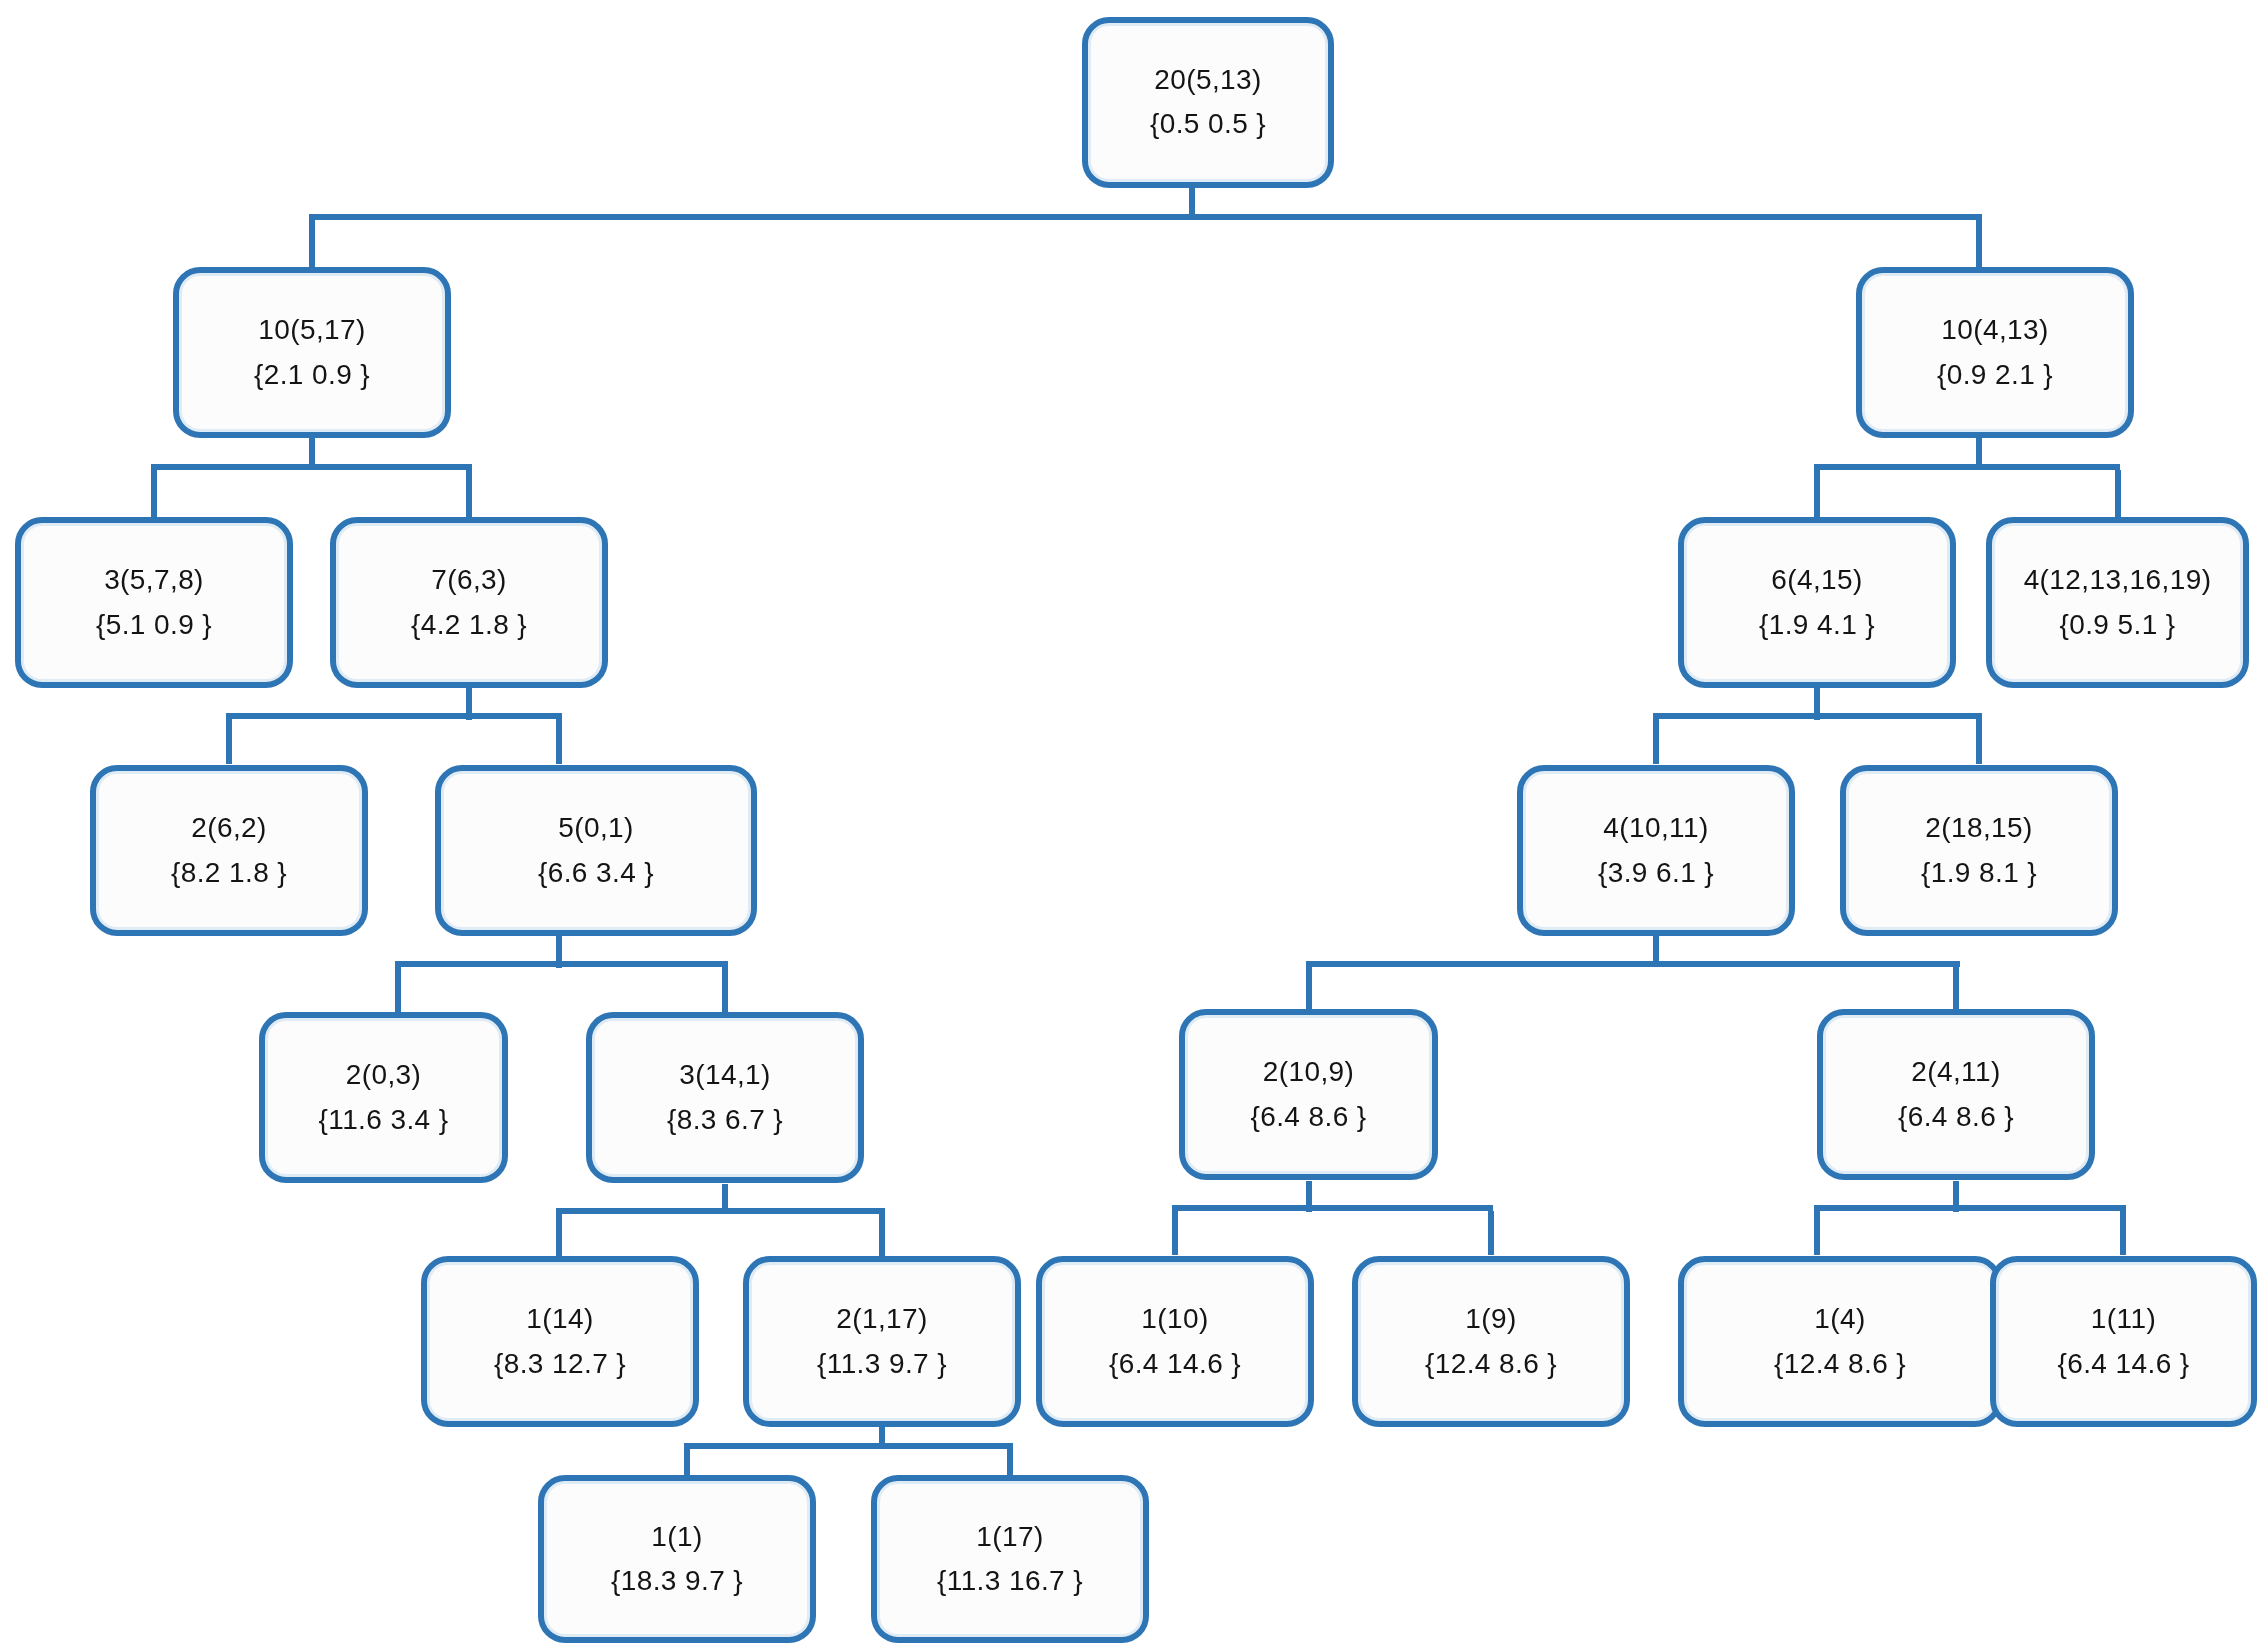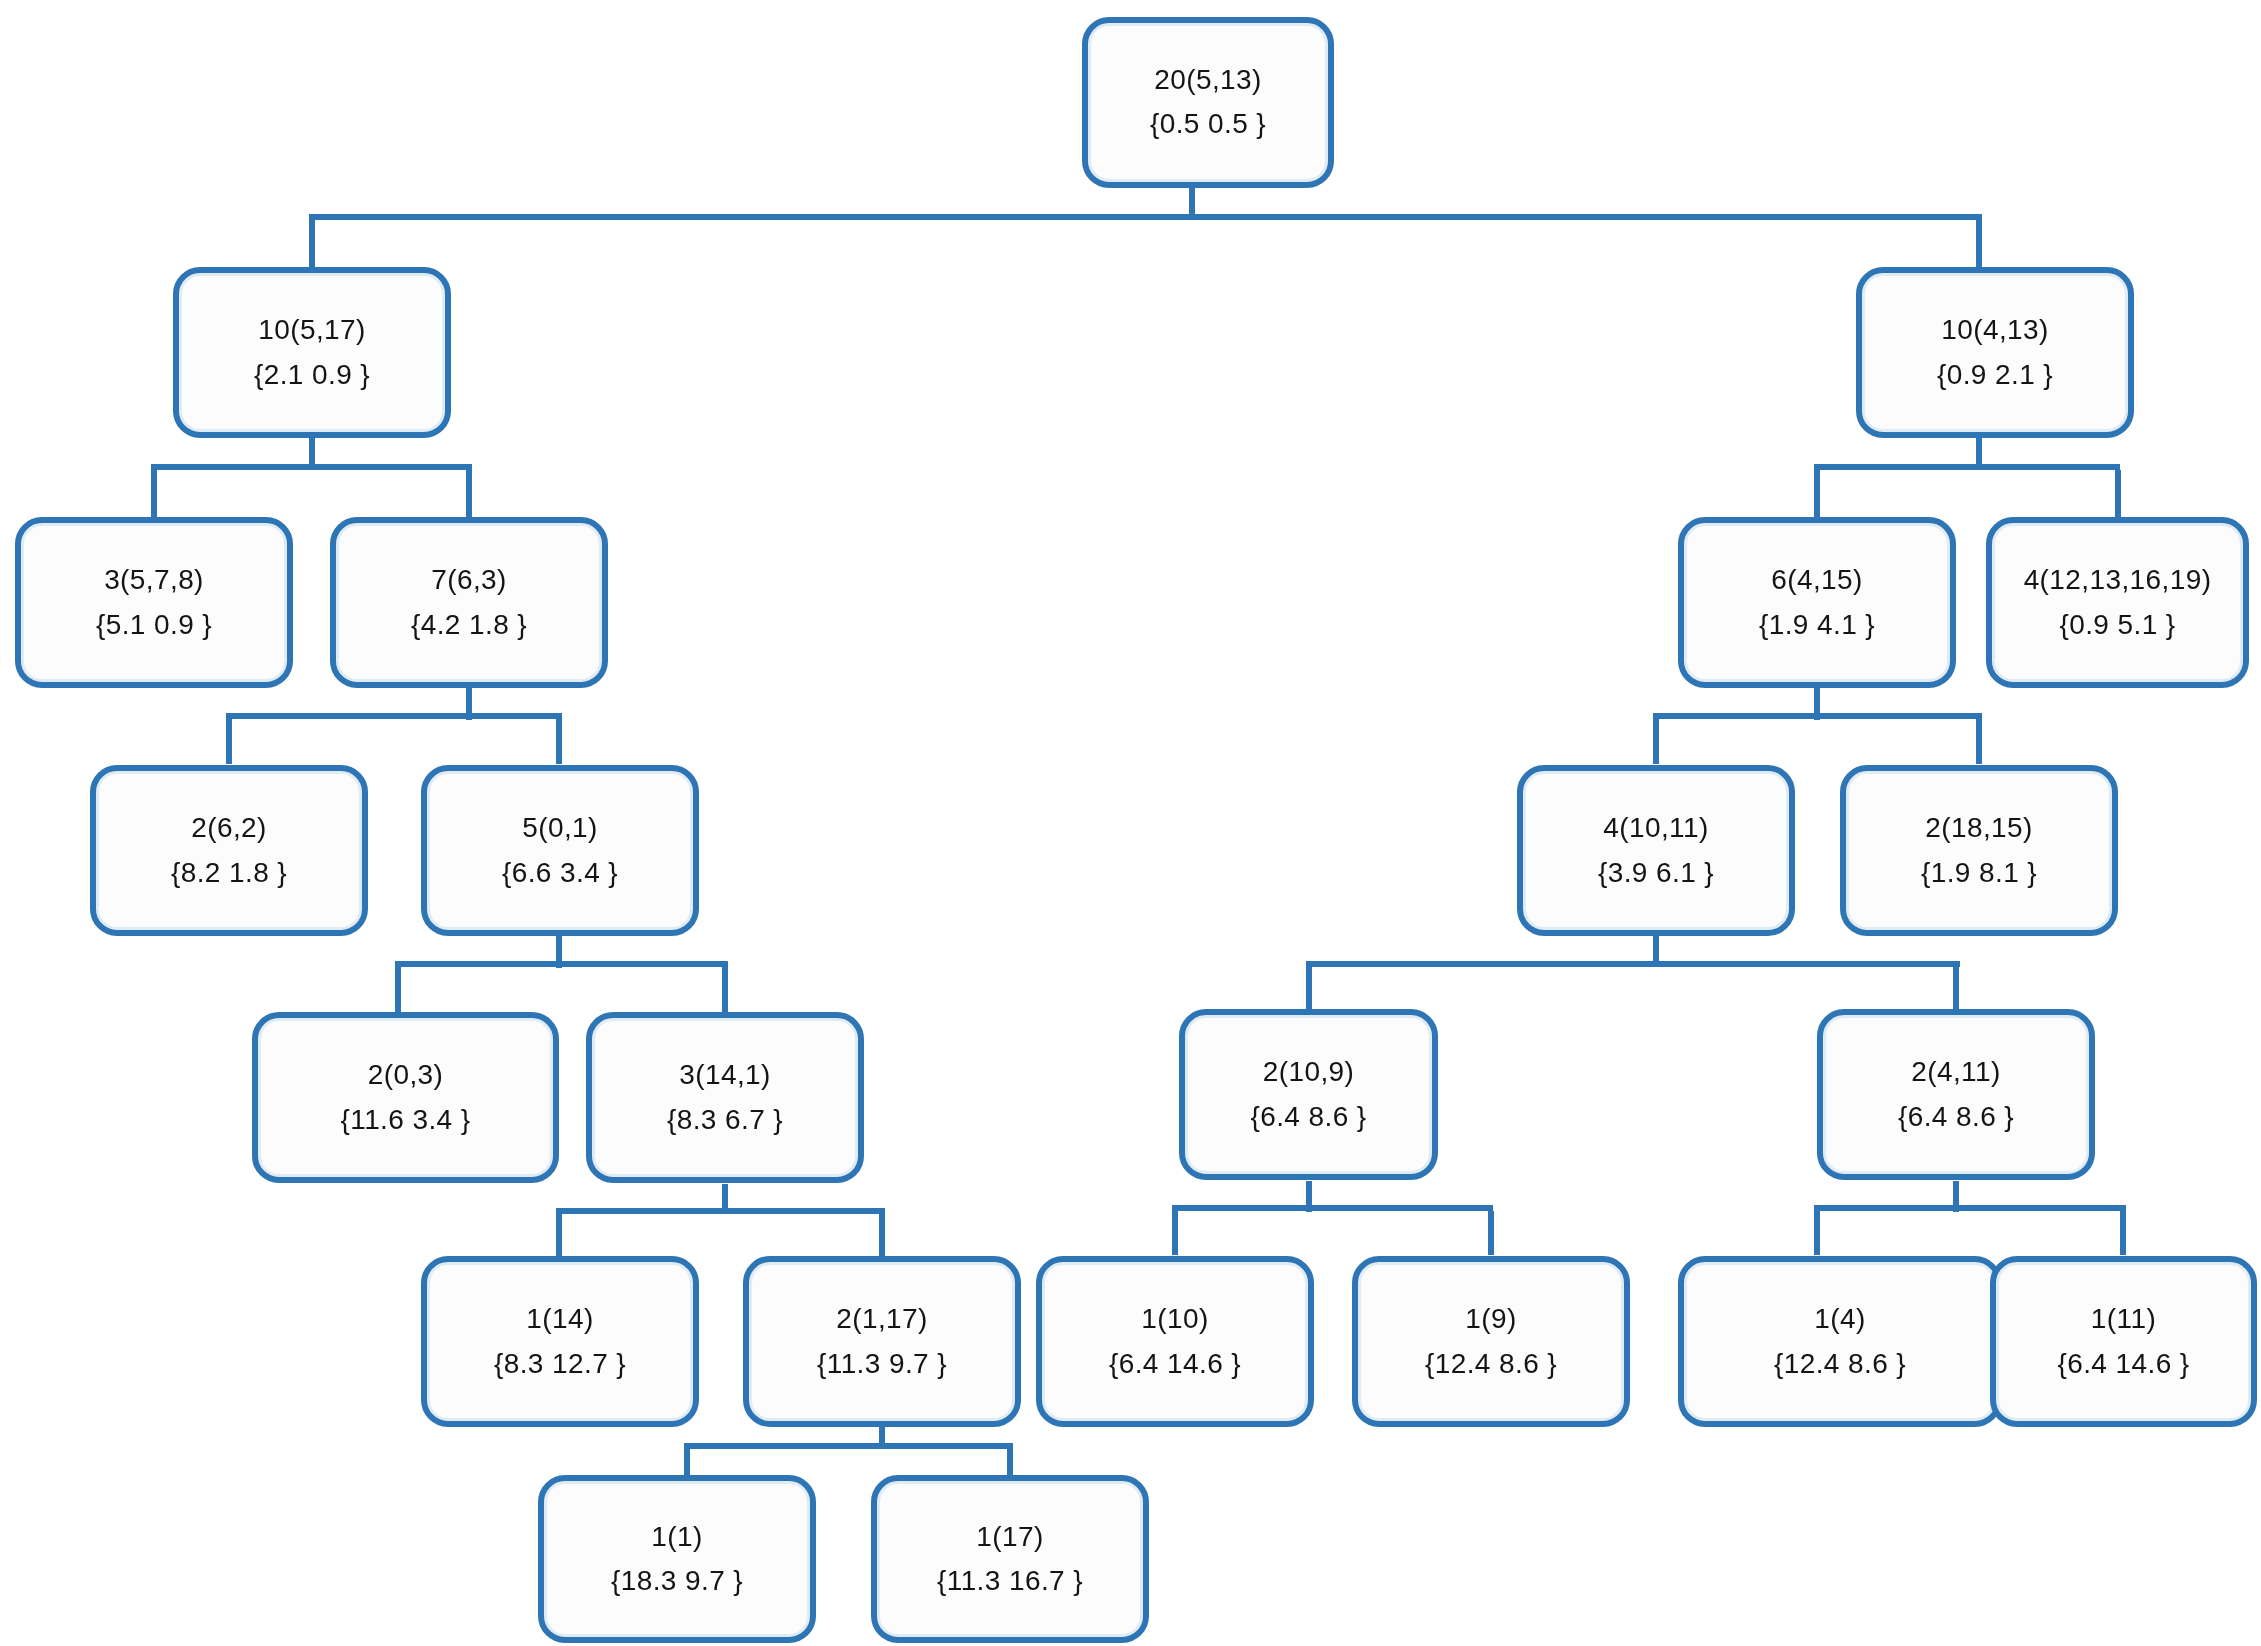--- a/index.html
+++ b/index.html
@@ -55,36 +55,36 @@
   <div class="node" style="left:1986px;top:517px;width:263px;">
     <div class="line1">4(12,13,16,19)</div>
     <div class="line2">{0.9 5.1 }</div>
   </div>
 
   <div class="node" style="left:90px;top:765px;width:278px;text-align:right;">
     <div class="line1">2(6,2)</div>
     <div class="line2">{8.2 1.8 }</div>
   </div>
 
-  <div class="node" style="left:421px;top:765px;width:278px;">
+  <div class="node" style="left:435px;top:765px;width:322px;">
     <div class="line1">5(0,1)</div>
     <div class="line2">{6.6 3.4 }</div>
   </div>
 
   <div class="node" style="left:1517px;top:765px;width:278px;">
     <div class="line1">4(10,11)</div>
     <div class="line2">{3.9 6.1 }</div>
   </div>
 
   <div class="node" style="left:1840px;top:765px;width:278px;border-radius:27px;">
     <div class="line1">2(18,15)</div>
     <div class="line2">{1.9 8.1 }</div>
   </div>
 
-  <div class="node" style="left:252px;top:1012px;width:307px;">
+  <div class="node" style="left:259px;top:1012px;width:249px;">
     <div class="line1">2(0,3)</div>
     <div class="line2">{11.6 3.4 }</div>
   </div>
 
   <div class="node" style="left:586px;top:1012px;width:278px;">
     <div class="line1">3(14,1)</div>
     <div class="line2">{8.3 6.7 }</div>
   </div>
 
   <div class="node" style="left:1179px;top:1009px;width:259px;">

